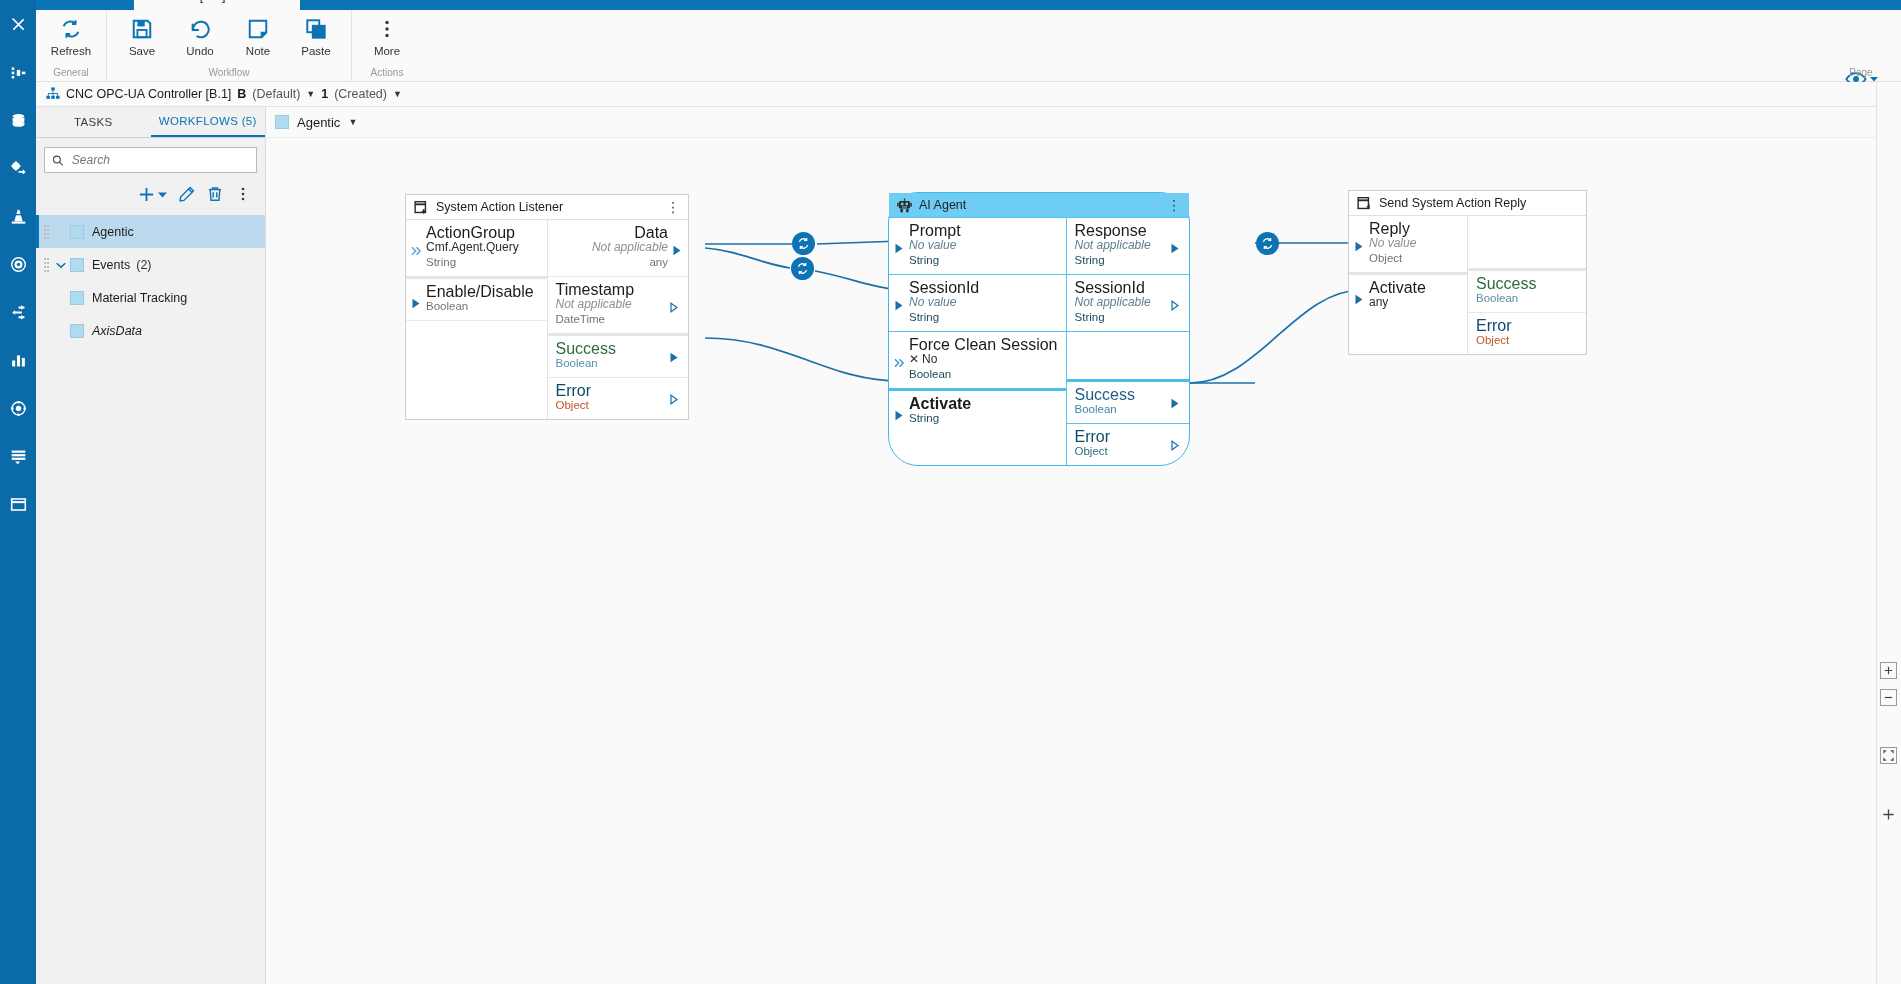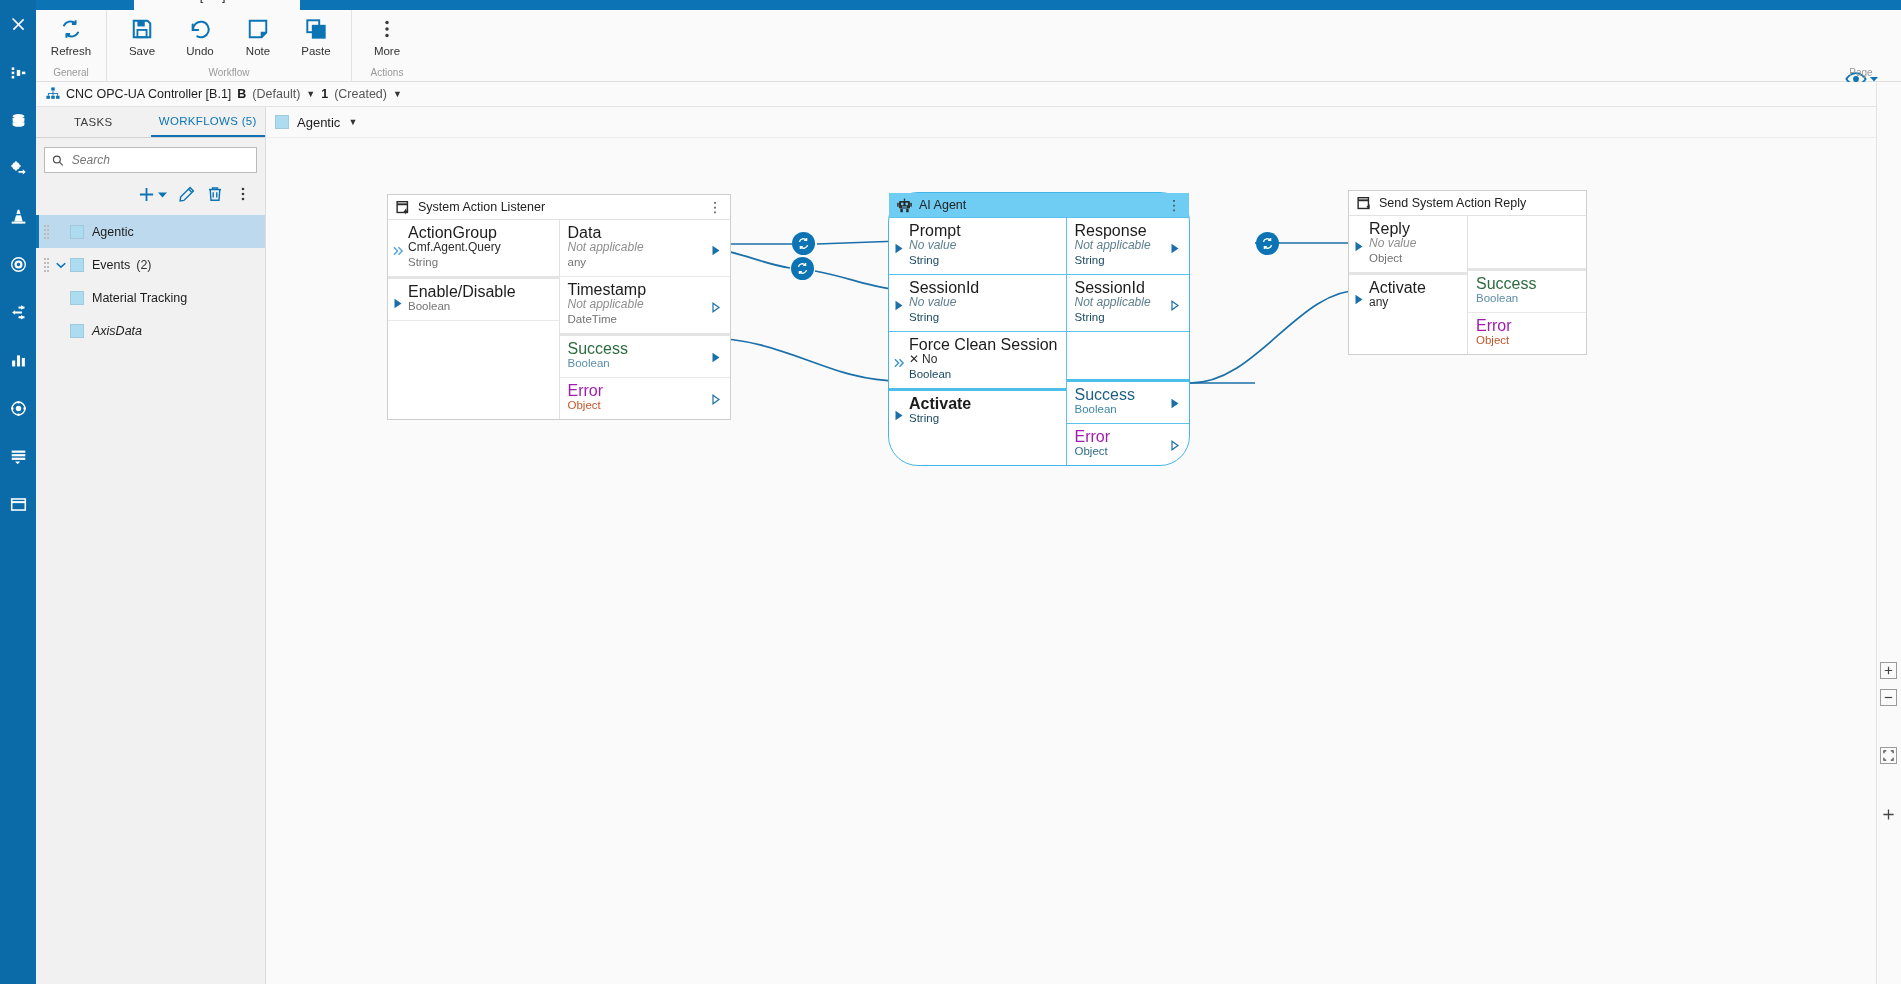--- a/index.html
+++ b/index.html
@@ -162,21 +162,21 @@
   .node.ai .pin + .pin { border-top: 1px solid #5cc3ee; }
   .pin.thick-top { border-top: 3px solid #e4e4e4; }
   .node.ai .pin.thick-top { border-top: 3px solid #4dbdea; }
   .pin .pname { font-size: 16px; color: #1c1c1c; line-height: 15px; white-space: nowrap; }
   .pin .pval { font-size: 12px; line-height: 15px; color: #2c2c2c; white-space: nowrap; }
   .pin .pval.na { color: #8e8e8e; font-style: italic; }
   .pin .ptype { font-size: 11.5px; color: #737373; line-height: 15px; }
   .node.ai .pin .ptype { color: #2f6d88; }
   .pin .pname.success { color: #2d6b3f; }
   .node.ai .pin .pname.success { color: #1d5f84; }
-  .pin .pname.err { color: #a21caf; }
+  .pin .pname.err { color: #0c4a6e; }
   .pin .ptype.err { color: #c0562a; }
   .node.ai .pin .ptype.succ { color: #3e87a7; }
   
   .marker { position: absolute; left: 5px; width: 12px; height: 12px; }
   .marker.in-solid  { left: 6px; }
   .marker.out-solid { left: auto; right: 6px; }
   .marker.dbl       { left: 5px; }
   .xmark { color: #2a2a2a; font-size: 12px; margin-right: 3px; }
 
   .sync {
@@ -543,21 +543,21 @@
     </div>
     <div class="sync" style="left:989px; top:94px;">
       <svg width="13" height="13" viewBox="0 0 16 16" fill="none" stroke="currentColor" stroke-width="1.7">
         <path d="M3 6a5 5 0 0 1 8.5-2.2"></path>
           <path d="M13 10a5 5 0 0 1-8.5 2.2"></path>
         <path d="M11.8 1.2v3h-3"></path>
           <path d="M4.2 14.8v-3h3"></path>
         </svg>
     </div>
 
-    <div class="node" style="left:120px; top:56px; width:344px;">
+    <div class="node" style="left:138px; top:56px; width:284px;">
       <div class="nhead">
         <span class="hicon">
           <svg width="15" height="15" viewBox="0 0 16 16" fill="none" stroke="currentColor" stroke-width="1.5">
             <rect x="1.2" y="1.8" width="11" height="11.5"></rect>
               <path d="M1.2 4.6h11" stroke-width="2"></path>
             <path d="M11 8.5 l-3 4.2h2.4l-.9 3 3.8-4.5H11z" fill="currentColor" stroke="none"></path>
             </svg>
         </span>
         <span>System Action Listener</span>
         <span class="dots">⋮</span>
@@ -582,21 +582,21 @@
                   <path d="M0.5 0.8 L7.5 5.5 L0.5 10.2z"></path>
                 </svg>
             </span>
             <div class="pname">Enable/Disable</div>
             <div class="ptype">Boolean</div>
           </div>
           <div class="pin" style="min-height:34px;"></div>
         </div>
 
         <div class="ncol">
-          <div class="pin" style="padding-left:8px;padding-right:20px;">
+          <div class="pin" style="padding-left:8px;padding-right:20px;text-align:right;">
             <span class="marker out-solid" style="top:22px;">
               <svg width="9" height="11" viewBox="0 0 9 11" fill="#1a6fa8">
                   <path d="M0.5 0.8 L7.5 5.5 L0.5 10.2z"></path>
                 </svg>
             </span>
             <div class="pname">Data</div>
             <div class="pval na">Not applicable</div>
             <div class="ptype">any</div>
           </div>
           <div class="pin" style="padding-left:8px;padding-right:20px;">

